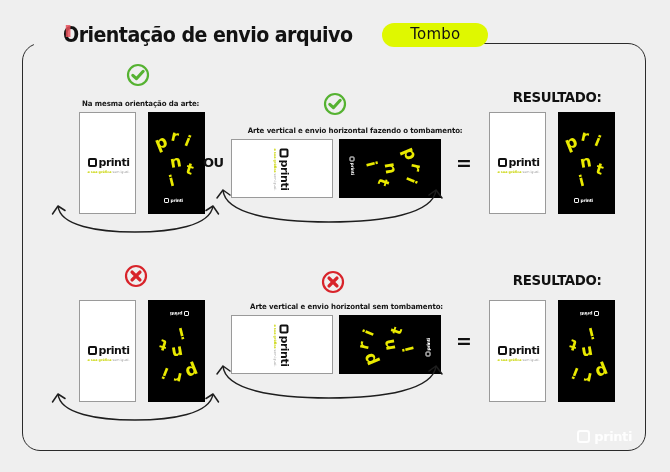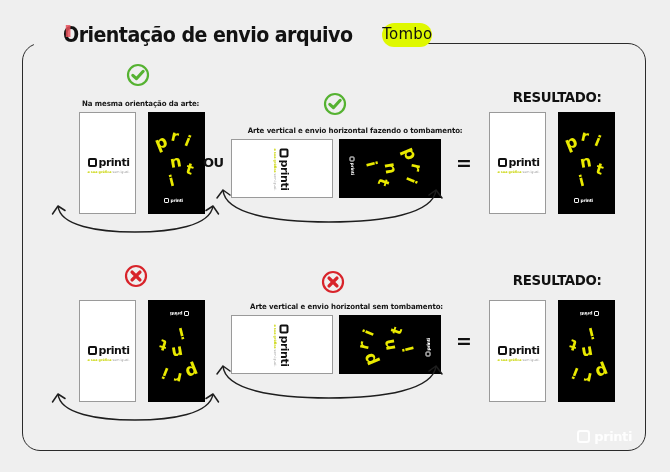--- a/index.html
+++ b/index.html
@@ -54,21 +54,21 @@
   .title-dot{
     position:absolute;
     left:3px;top:2px;
     width:5px;height:12px;
     background:#e8505b;
     opacity:.85;
     z-index:2;
   }
   .badge{
     display:inline-block;
-    padding:2px 0 3px;
+    padding:2px 28px 3px;
     border-radius:999px;
     font-size:15px;
     color:#111;
     font-family:"DejaVu Sans", sans-serif;
     letter-spacing:.2px;
     line-height:1.25;
   }
 
   
   .abs{position:absolute;}

